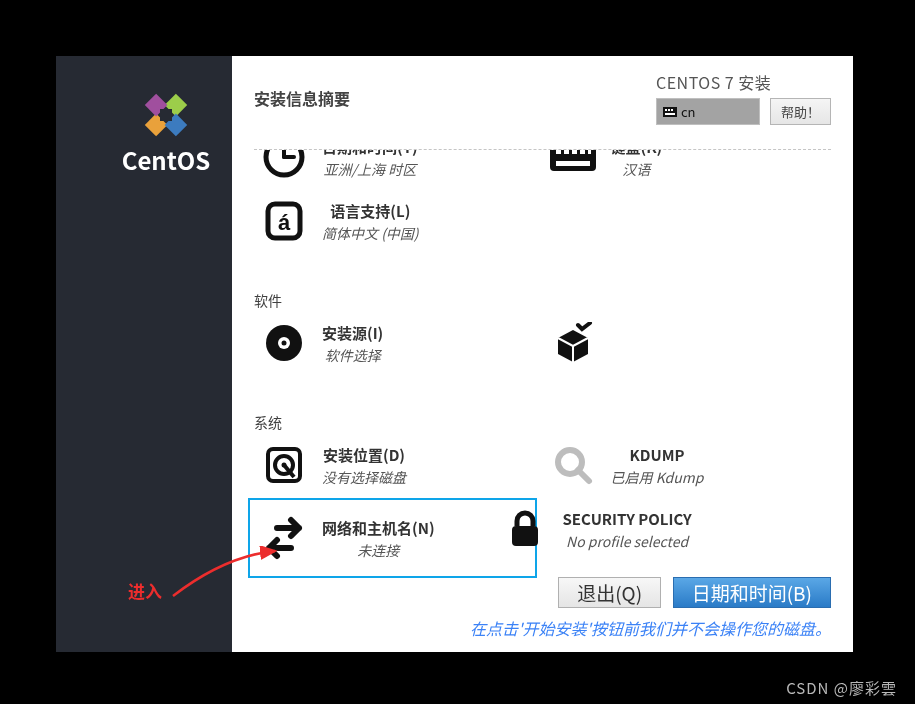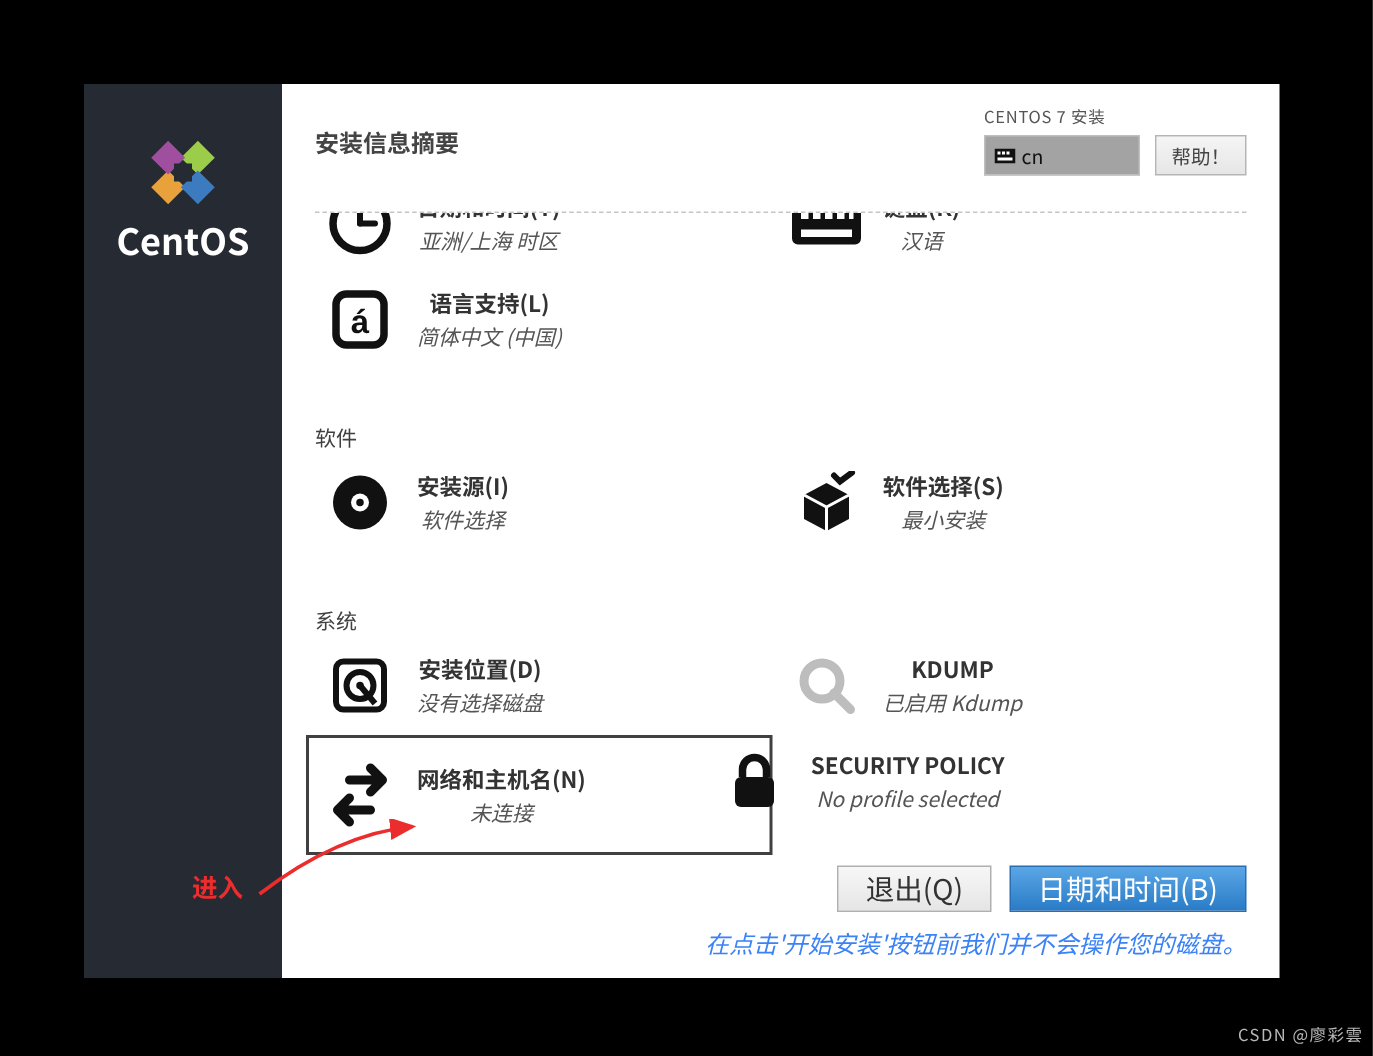--- a/index.html
+++ b/index.html
@@ -1,47 +1,47 @@
 <!DOCTYPE html>
 <html><head>
 <meta charset="utf-8">
 <style>
   html,body{margin:0;padding:0;font-family:"Noto Sans CJK SC","WenQuanYi Micro Hei","Microsoft YaHei",Arial,sans-serif;background:#000;}
   .canvas{position:relative;width:915px;height:704px;margin:0 auto;background:#000;}
   .window{position:absolute;left:56px;top:56px;width:797px;height:596px;background:#fff;display:flex;}
-  .sidebar{width:132px;background:#262a33;color:#fff;text-align:center;}
+  .sidebar{width:132px;background:#262a33;color:#fff;text-align:center;padding-left:44px;}
   .sidebar-logo{margin-top:36px;}
   .sidebar svg{display:block;margin:0 auto;}
   .sidebar-title{font-size:24px;font-weight:bold;margin-top:4px;}
   .main{flex:1;position:relative;display:flex;flex-direction:column;overflow:hidden;}
   .topbar{padding:14px 22px 10px 22px;display:flex;align-items:center;}
   .page-title{font-size:16px;color:#444;font-weight:bold;flex:1;}
   .lang-box{border:1px solid #bfbfbf;background:#a3a3a3;padding:3px 6px;font-size:13px;min-width:90px;color:#111;display:flex;align-items:center;gap:4px;}
   .help-btn{margin-left:10px;border:1px solid #b5b5b5;background:linear-gradient(#f5f5f5,#e6e6e6);padding:3px 10px;font-size:13px;color:#444;}
-  .brand-line{font-size:11px;color:#555;margin-bottom:4px;letter-spacing:0.5px;}
+  .brand-line{font-size:16px;color:#555;margin-bottom:4px;letter-spacing:0.5px;}
   .divider{border-bottom:1px dashed #c5c5c5;margin:14px 22px 0 22px;}
   .content{flex:1;overflow:hidden;padding:0 22px 0 22px;}
   .section-label{font-size:14px;color:#404040;margin-top:28px;margin-bottom:10px;}
   .grid{display:flex;flex-wrap:wrap;}
   .item{width:50%;display:flex;align-items:center;margin-bottom:18px;box-sizing:border-box;padding-right:10px;text-align:center;}
   .item-icon{width:60px;height:46px;display:flex;align-items:center;justify-content:center;flex:0 0 60px;}
   .item-icon svg{}
   .item-text{margin-left:8px;}
   .item-title{font-size:15px;font-weight:bold;color:#333;}
   .item-sub{font-size:14px;font-style:italic;color:#555;margin-top:2px;}
   .icon-disabled svg *{fill:#bdbdbd;}
   .icon-disabled.stroke svg *{stroke:#bdbdbd;fill:none;}
-  .highlight{border:2px solid #404040;padding:6px 40px 6px 4px;margin:-8px -42px -8px -6px;}
+  .highlight{border:2px solid #0ea5e9;padding:6px 40px 6px 4px;margin:-8px -42px -8px -6px;}
   .footer{position:absolute;left:0;right:0;bottom:12px;padding:0 22px;text-align:right;}
   .btn{display:inline-block;padding:1px 18px;font-size:19px;border:1px solid #b0b0b0;background:linear-gradient(#f7f7f7,#e5e5e5);color:#333;margin-left:8px;}
   .btn.primary{background:linear-gradient(#5aa7e6,#2a7bc7);border-color:#2a6db0;color:#fff;}
   .hint{font-size:16px;color:#3b82f6;font-style:italic;margin-top:8px;}
   .arrow-annot{position:absolute;pointer-events:none;}
   .enter-label{color:#ec2d2d;font-size:17px;font-weight:bold;position:absolute;}
-  .wm{position:absolute;right:6px;bottom:6px;color:#b8b8b8;font-size:11px;letter-spacing:1px;}
+  .wm{position:absolute;right:18px;bottom:6px;color:#b8b8b8;font-size:15px;letter-spacing:1px;}
   .head-right{display:flex;flex-direction:column;align-items:flex-start;}
   .head-row{display:flex;align-items:center;}
   .clipped-row .item{margin-bottom:18px;}
 </style>
 </head>
 <body>
 <div class="canvas">
 
 <div class="window">
 
@@ -152,24 +152,20 @@
         </div>
         <div class="item">
           <div class="item-icon">
             <svg width="42" height="42">
                   <path d="M6 16 L21 8 L36 16 L36 32 L21 40 L6 32 Z" fill="#111"></path>
                   <path d="M6 16 L21 24 L36 16" fill="none" stroke="#fff" stroke-width="2"></path>
                   <line x1="21" y1="24" x2="21" y2="40" stroke="#fff" stroke-width="2"></line>
                   <path d="M26 3 l4 4 l8 -6" fill="none" stroke="#111" stroke-width="4" stroke-linecap="round"></path>
                 </svg>
           </div>
-          <div class="item-text">
-            <div class="item-title">软件选择(S)</div>
-            <div class="item-sub">最小安装</div>
-          </div>
         </div>
       </div>
 
       <div class="section-label">系统</div>
       <div class="grid">
         <div class="item">
           <div class="item-icon">
             <svg width="42" height="42">
                   <rect x="5" y="5" width="32" height="32" rx="5" fill="none" stroke="#111" stroke-width="4"></rect>
                   <circle cx="21" cy="21" r="9" fill="none" stroke="#111" stroke-width="4"></circle>

